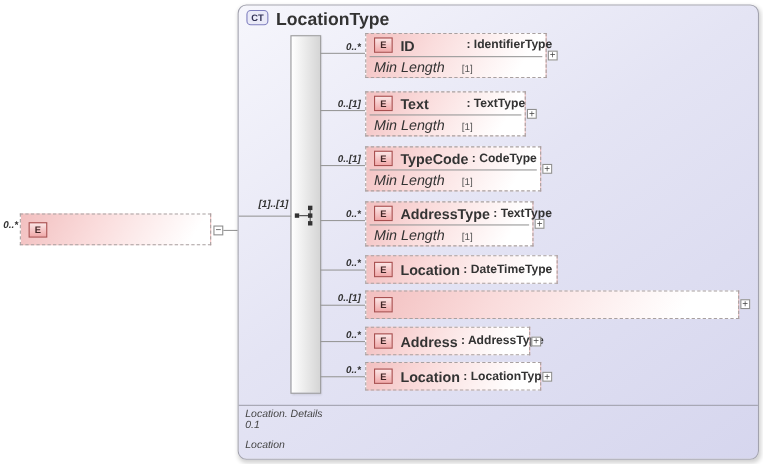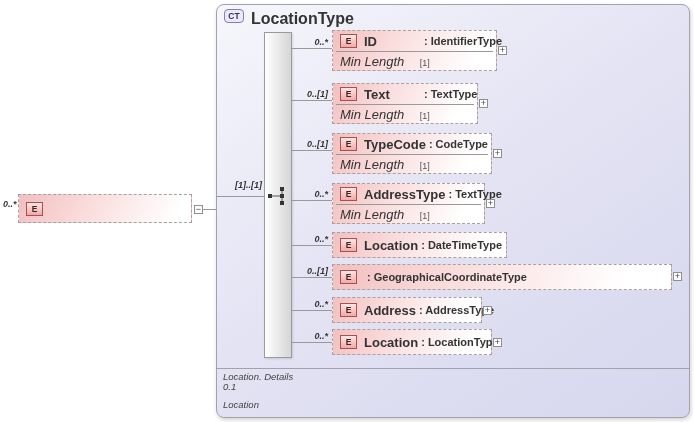--- a/index.html
+++ b/index.html
@@ -195,21 +195,20 @@
       <span class="ename">Location</span>
       <span class="etype">: DateTimeType</span>
     </div>
   </div>
 
   <div class="hline h6"></div>
   <span class="card c6">0..[1]</span>
   <div class="el-box b6 single">
     <div class="el-main">
       <span class="ebadge">E</span>
-      <span class="etype">: GeographicalCoordinateType</span>
     </div>
   </div>
   <span class="sqbtn p6">+</span>
 
   <div class="hline h7"></div>
   <span class="card c7">0..*</span>
   <div class="el-box b7 single">
     <div class="el-main">
       <span class="ebadge">E</span>
       <span class="ename">Address</span>

